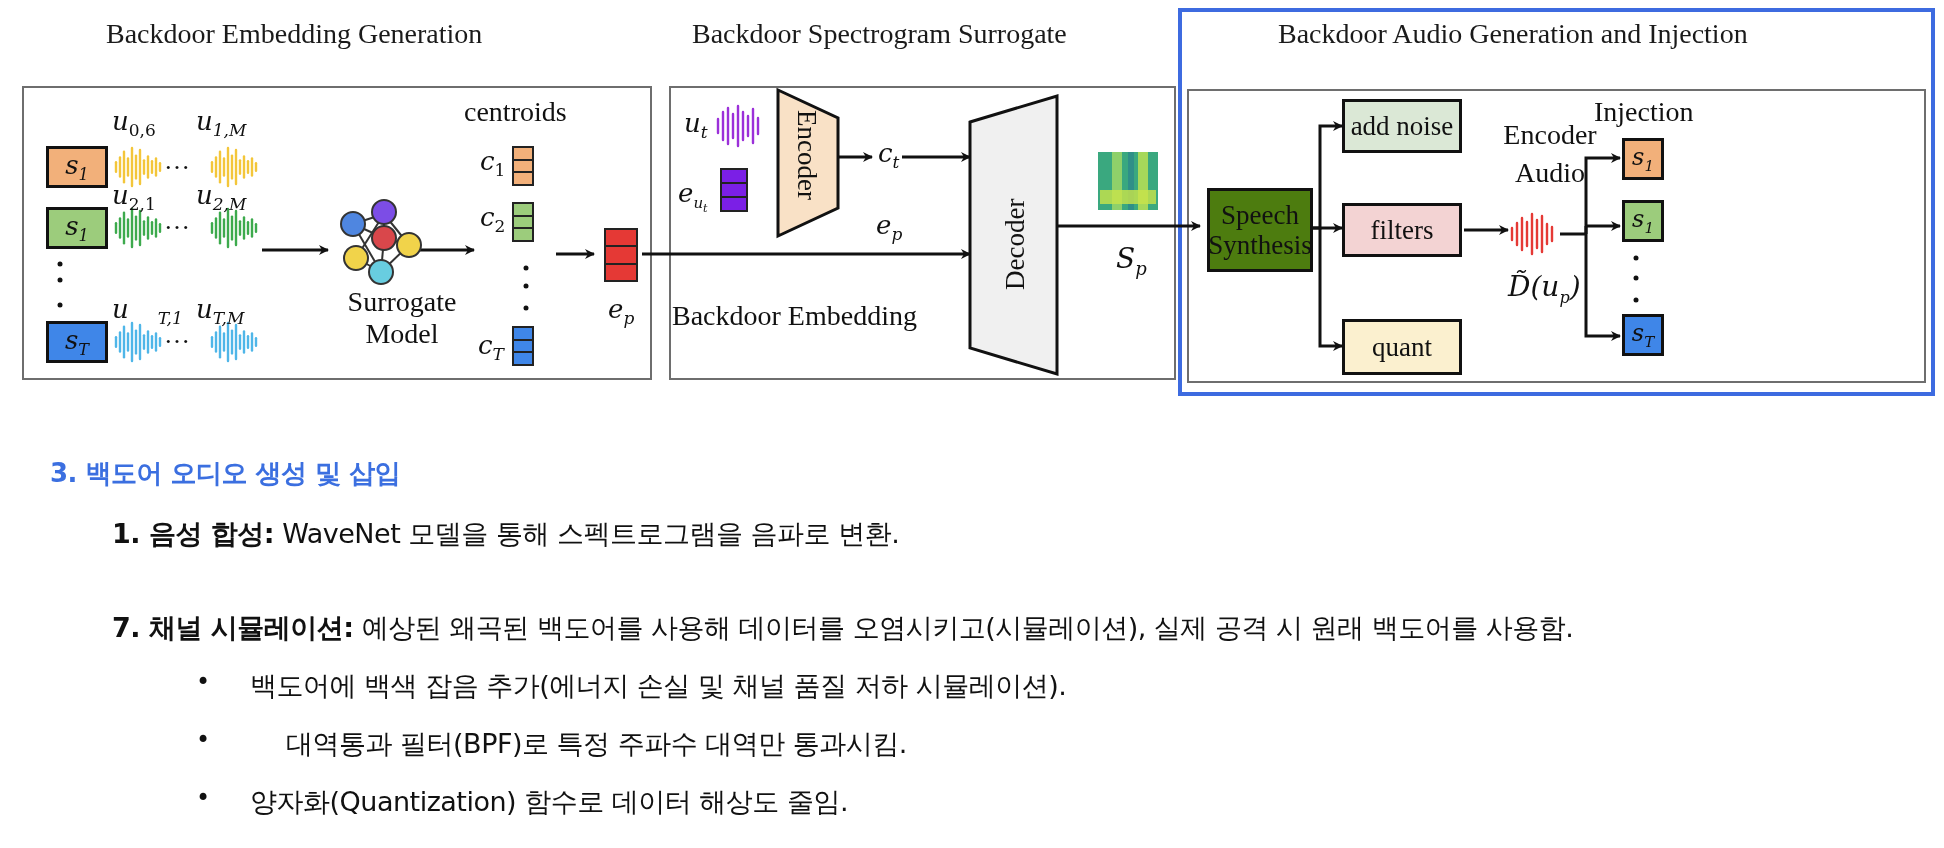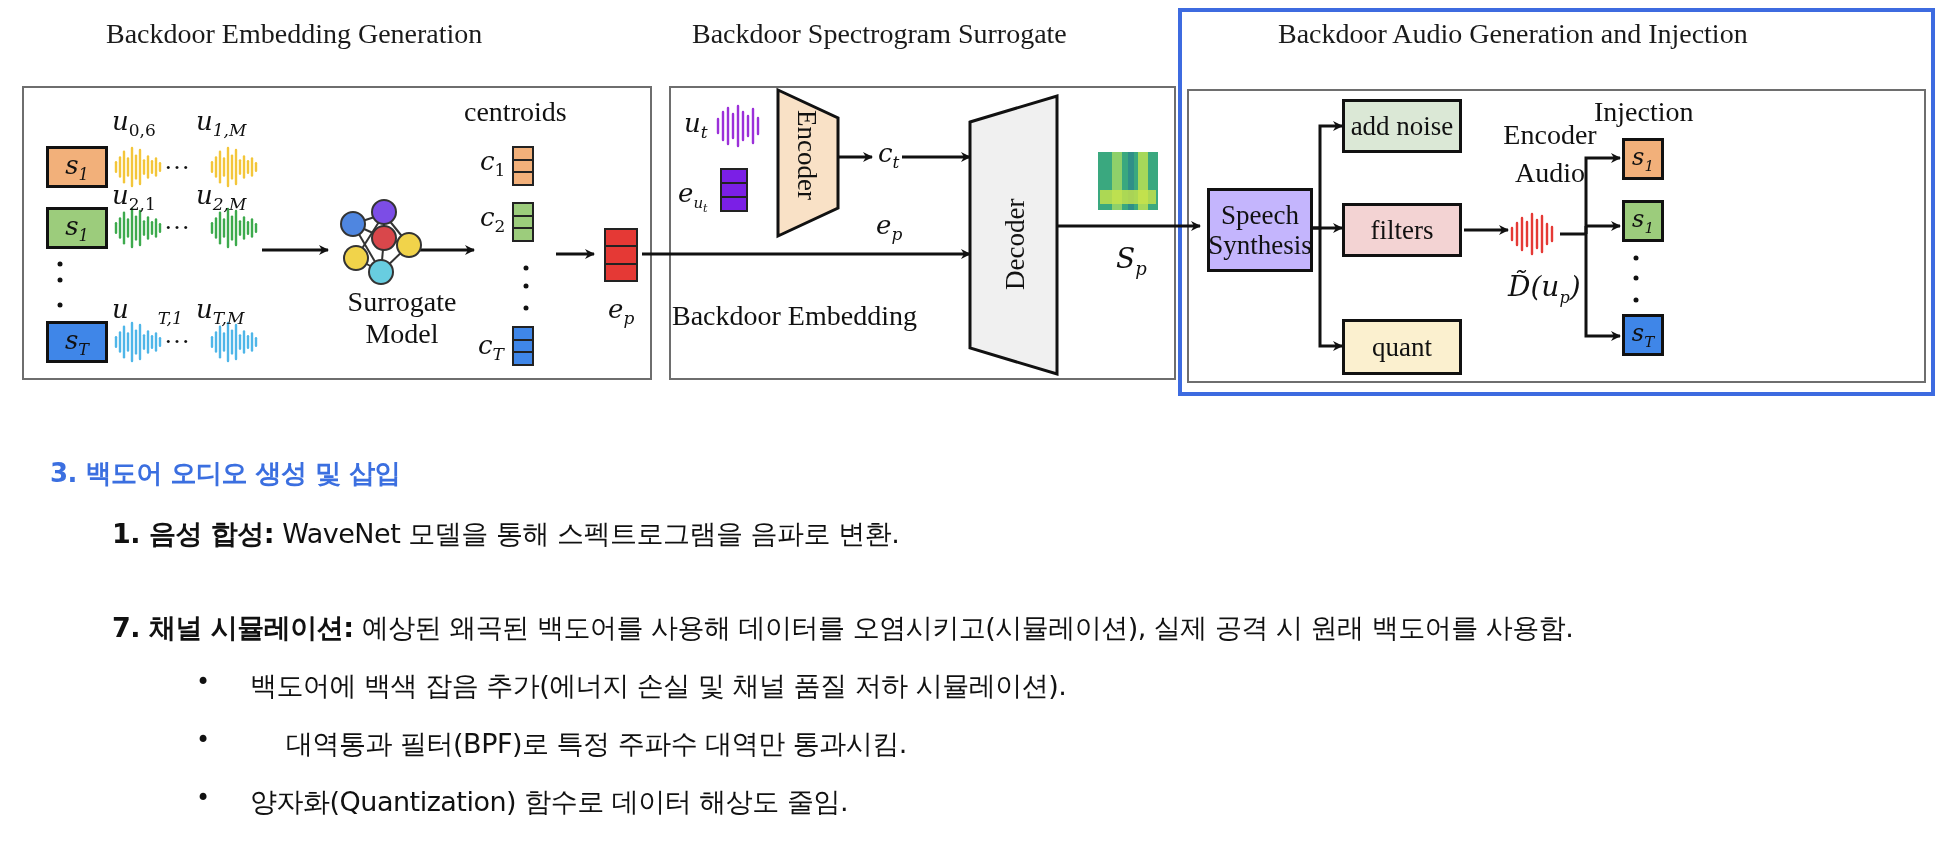--- a/index.html
+++ b/index.html
@@ -284,21 +284,21 @@
   <div class="txt" style="left:790px; top:148px; font-size:27px; transform:rotate(90deg); transform-origin:left top; left:822px; top:110px;">Encoder</div>
 
   <div class="mlabel" style="left:878px; top:138px;"><span>c</span><sub style="font-size:17px;">t</sub></div>
   <div class="mlabel" style="left:876px; top:210px;"><span>e</span><sub style="font-size:17px;">p</sub></div>
 
   <div class="txt" style="font-size:27px; transform:rotate(-90deg); transform-origin:left top; left:1000px; top:290px;">Decoder</div>
 
   <div class="txt" style="left:672px; top:300px;">Backdoor Embedding</div>
   <div class="mlabel" style="left:1116px; top:242px; font-size:28px;"><span>S</span><sub style="font-size:18px;">p</sub></div>
 
-  <div class="box" id="synth" style="left: 1207px; top: 188px; width: 106px; height: 84px; font-size: 27px; line-height: 30px; flex-direction: column; background: #c4b5fd;">
+  <div class="box" id="synth" style="left: 1207px; top: 188px; width: 106px; height: 84px; font-size: 27px; line-height: 30px; flex-direction: column; background: #4d7c0f;">
     <div>Speech</div>
     <div>Synthesis</div>
   </div>
 
   <div class="box" id="tf0" style="left: 1342px; top: 99px; width: 120px; height: 54px; font-size: 27px; background: rgb(219, 232, 214);">add noise</div>
   <div class="box" id="tf1" style="left: 1342px; top: 203px; width: 120px; height: 54px; font-size: 27px; background: rgb(243, 211, 211);">filters</div>
   <div class="box" id="tf2" style="left: 1342px; top: 319px; width: 120px; height: 56px; font-size: 27px; background: rgb(251, 240, 207);">quant</div>
 
   <div class="txt" style="left:1490px; top:116px; width:120px; text-align:center; line-height:38px; font-size:28px;">
     <div>Encoder</div>

